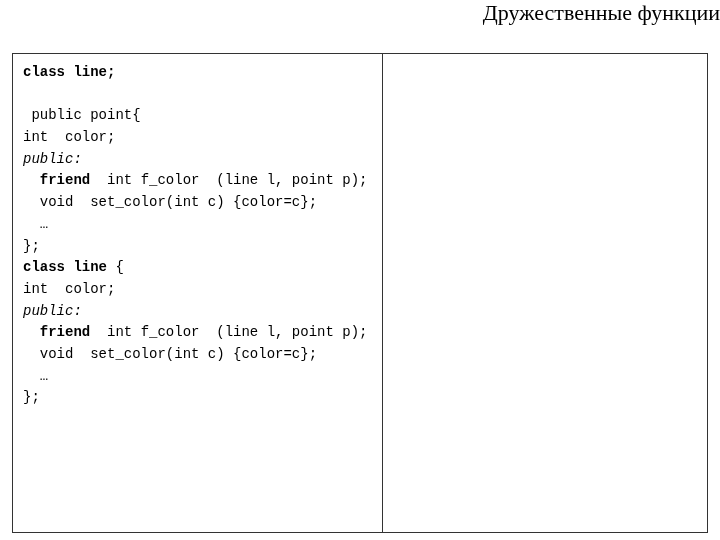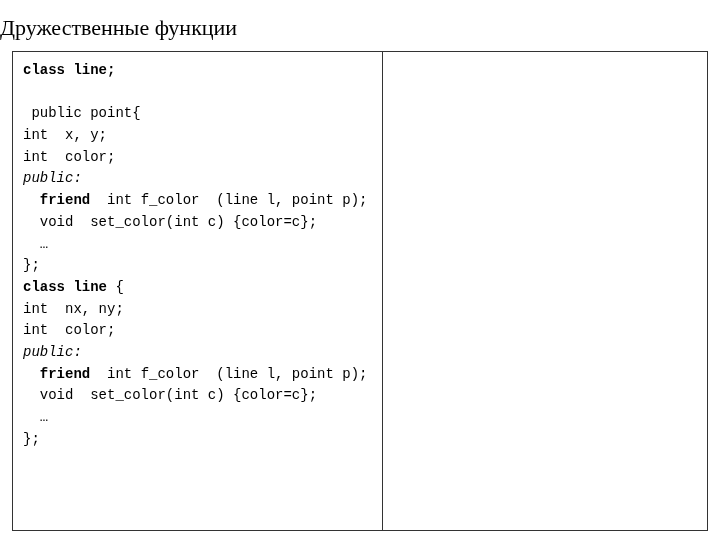--- a/index.html
+++ b/index.html
@@ -10,31 +10,31 @@
 
     body {
       width: 720px;
       height: 540px;
       background: #ffffff;
       font-family: 'Times New Roman', Times, serif;
       overflow: hidden;
     }
 
     .page-title {
-      text-align: left;
+      text-align: right;
       font-size: 22px;
       font-weight: normal;
-      padding: 15px 0 10px 0;
+      padding: 0 0 10px 0;
       font-family: 'Times New Roman', Times, serif;
     }
 
     .main-container {
       display: flex;
       border: 1.5px solid #333;
-      margin: 0 12px;
+      margin: 17px 12px;
       height: 480px;
     }
 
     .left-panel {
       width: 370px;
       border-right: 1.5px solid #333;
       padding: 8px 10px;
       font-family: 'Courier New', Courier, monospace;
       font-size: 14px;
       line-height: 1.55;
@@ -71,37 +71,35 @@
 
 <div class="main-container">
   <div class="left-panel">
 
     <span class="code-line"><span class="bold">class line;</span></span>
 
     <span class="empty-line"></span>
 
     <span class="code-line"> public point{</span>
 
-    <span class="code-line">int  x, y;</span>
 
     <span class="code-line">int  color;</span>
 
     <span class="code-line italic">public:</span>
 
     <span class="code-line">  <span class="bold">friend</span>  int f_color  (line l, point p);</span>
 
     <span class="code-line">  void  set_color(int c) {color=c};</span>
 
     <span class="code-line">  …</span>
 
     <span class="code-line">};</span>
 
     <span class="code-line"><span class="bold">class line</span> {</span>
 
-    <span class="code-line">int  nx, ny;</span>
 
     <span class="code-line">int  color;</span>
 
     <span class="code-line italic">public:</span>
 
     <span class="code-line">  <span class="bold">friend</span>  int f_color  (line l, point p);</span>
 
     <span class="code-line">  void  set_color(int c) {color=c};</span>
 
     <span class="code-line">  …</span>

